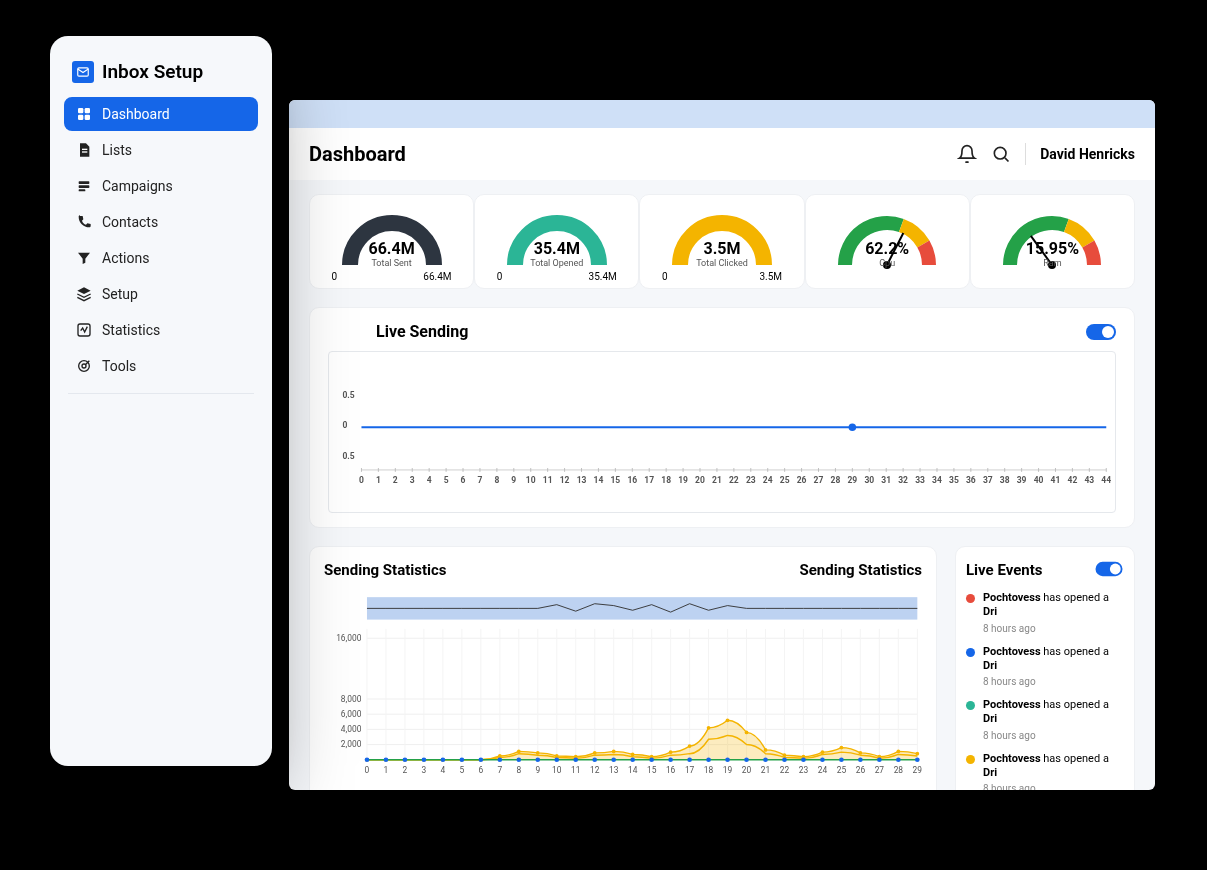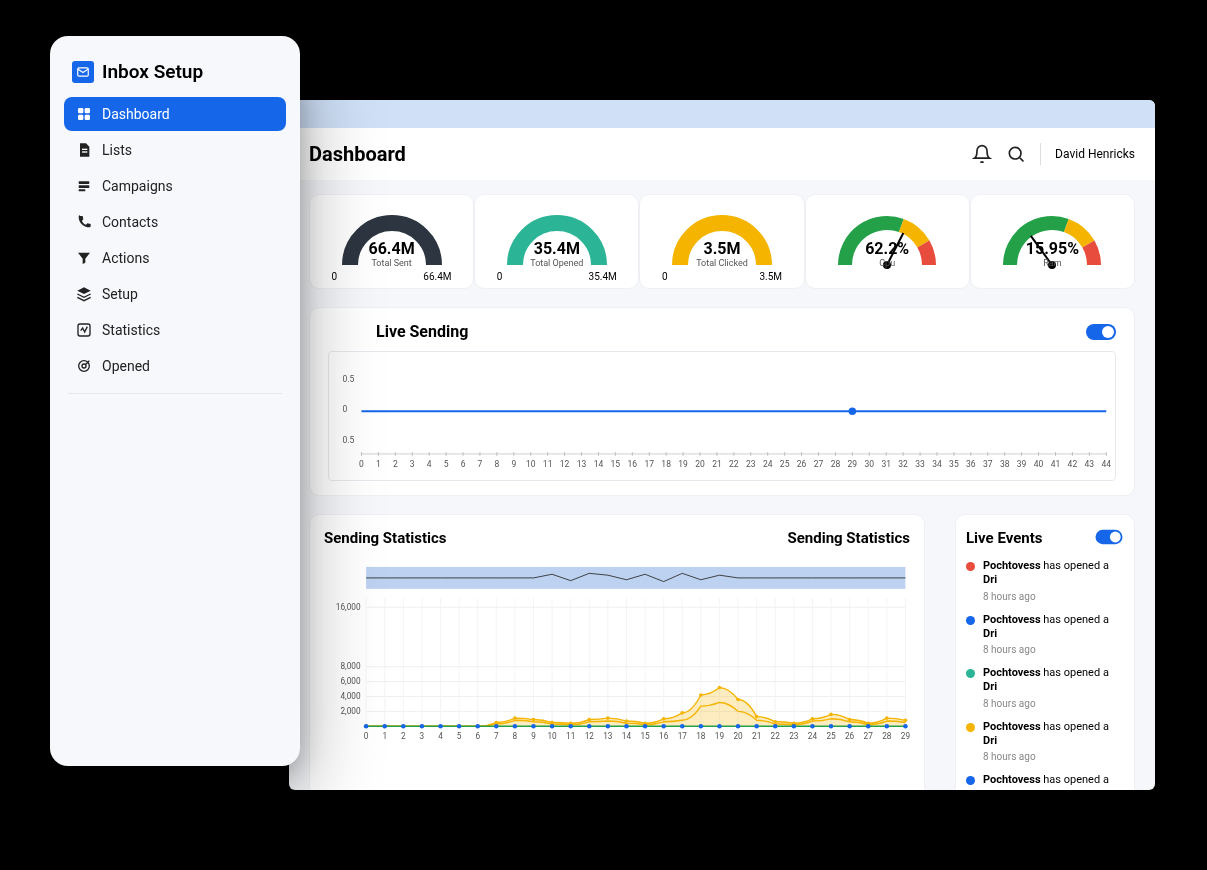--- a/index.html
+++ b/index.html
@@ -36,21 +36,21 @@
   background: #fff;
   display: flex;
   align-items: center;
   padding: 14px 20px;
   gap: 14px;
 }
 .header h1 { font-size: 20px; font-weight: 700; }
 .header-spacer { flex: 1; }
 .hicon { width: 20px; height: 20px; cursor: pointer; color: #222; }
 .vdiv { width: 1px; height: 22px; background: #ddd; }
-.username { font-size: 12px; font-weight: 400; }
+.username { font-size: 14px; font-weight: 700; }
 .main { padding: 14px 20px; overflow: hidden; flex: 1; }
 .gauge-row { display: flex; gap: 0; }
 .gauge-card {
   flex: 1;
   background: #fff;
   border: 1px solid #eef0f3;
   border-radius: 10px;
   padding: 10px 8px 6px;
   display: flex;
   flex-direction: column;
@@ -72,38 +72,38 @@
 .card-head { display: flex; align-items: center; margin-bottom: 10px; margin-left: 48px; }
 .card-title { font-size: 16px; font-weight: 700; }
 .toggle {
   width: 30px; height: 16px; background: #1566e8; border-radius: 10px;
   position: relative; cursor: pointer;
 }
 .toggle::after {
   content: ""; position: absolute; right: 2px; top: 2px;
   width: 12px; height: 12px; background: #fff; border-radius: 50%;
 }
-.live-chart { border: 1px solid #e5e8ec; border-radius: 4px; padding: 4px 4px; }
+.live-chart { border: 1px solid #e5e8ec; border-radius: 4px; padding: 20px 4px; font-weight: bold; }
 .live-chart svg { width: 100%; height: 120px; display: block; }
-.bottom-row { display: flex; gap: 30px; margin-top: 18px; }
+.bottom-row { display: flex; gap: 18px; margin-top: 18px; }
 .stats-card { flex: 1; background: #fff; border: 1px solid #eef0f3; border-radius: 10px; padding: 14px; overflow: hidden; }
 .stats-hd { display: flex; justify-content: space-between; font-size: 15px; font-weight: 700; margin-bottom: 6px; }
 .stats-chart svg { width: 100%; height: 200px; display: block; }
 .events-card { width: 180px; background: #fff; border: 1px solid #eef0f3; border-radius: 10px; padding: 14px 10px; overflow: hidden; }
 .events-hd { display: flex; align-items: flex-start; justify-content: space-between; font-size: 15px; font-weight: 700; margin-bottom: 12px; }
 .evt { display: flex; gap: 8px; margin-bottom: 10px; font-size: 11px; }
 .evt-dot { width: 9px; height: 9px; border-radius: 50%; margin-top: 3px; flex-shrink: 0; }
 .evt-txt { line-height: 1.3; }
 .evt-sub { color: #888; font-size: 10px; margin-top: 2px; }
 
 .sidebar {
   position: absolute;
   left: 50px;
   top: 36px;
-  width: 250px;
+  width: 222px;
   height: 730px;
   background: #f6f8fb;
   border-radius: 18px;
   box-shadow: 0 30px 80px rgba(0,0,0,.35), 0 8px 24px rgba(0,0,0,.2);
   padding: 18px 14px;
   z-index: 10;
 }
 .sb-logo { display: flex; align-items: center; gap: 8px; font-size: 19px; font-weight: 600; padding: 6px 8px 14px; }
 .sb-logo-ico { width: 22px; height: 22px; background: #1566e8; border-radius: 3px; display:flex; align-items:center; justify-content:center; }
 .sb-items { display: flex; flex-direction: column; gap: 2px; }
@@ -609,17 +609,17 @@
         <span>Statistics</span>
       </div>
       <div class="sb-item">
         <span class="sb-ico">
           <svg viewBox="0 0 24 24" fill="none" stroke="currentColor" stroke-width="2">
             <circle cx="12" cy="12" r="8"></circle>
             <circle cx="12" cy="12" r="3"></circle>
             <path d="M14 10l6-6"></path>
           </svg>
         </span>
-        <span>Opened</span>
+        <span>Tools</span>
       </div>
     </div>
   <div class="sb-divider"></div>
 </div>
 
 </body></html>

